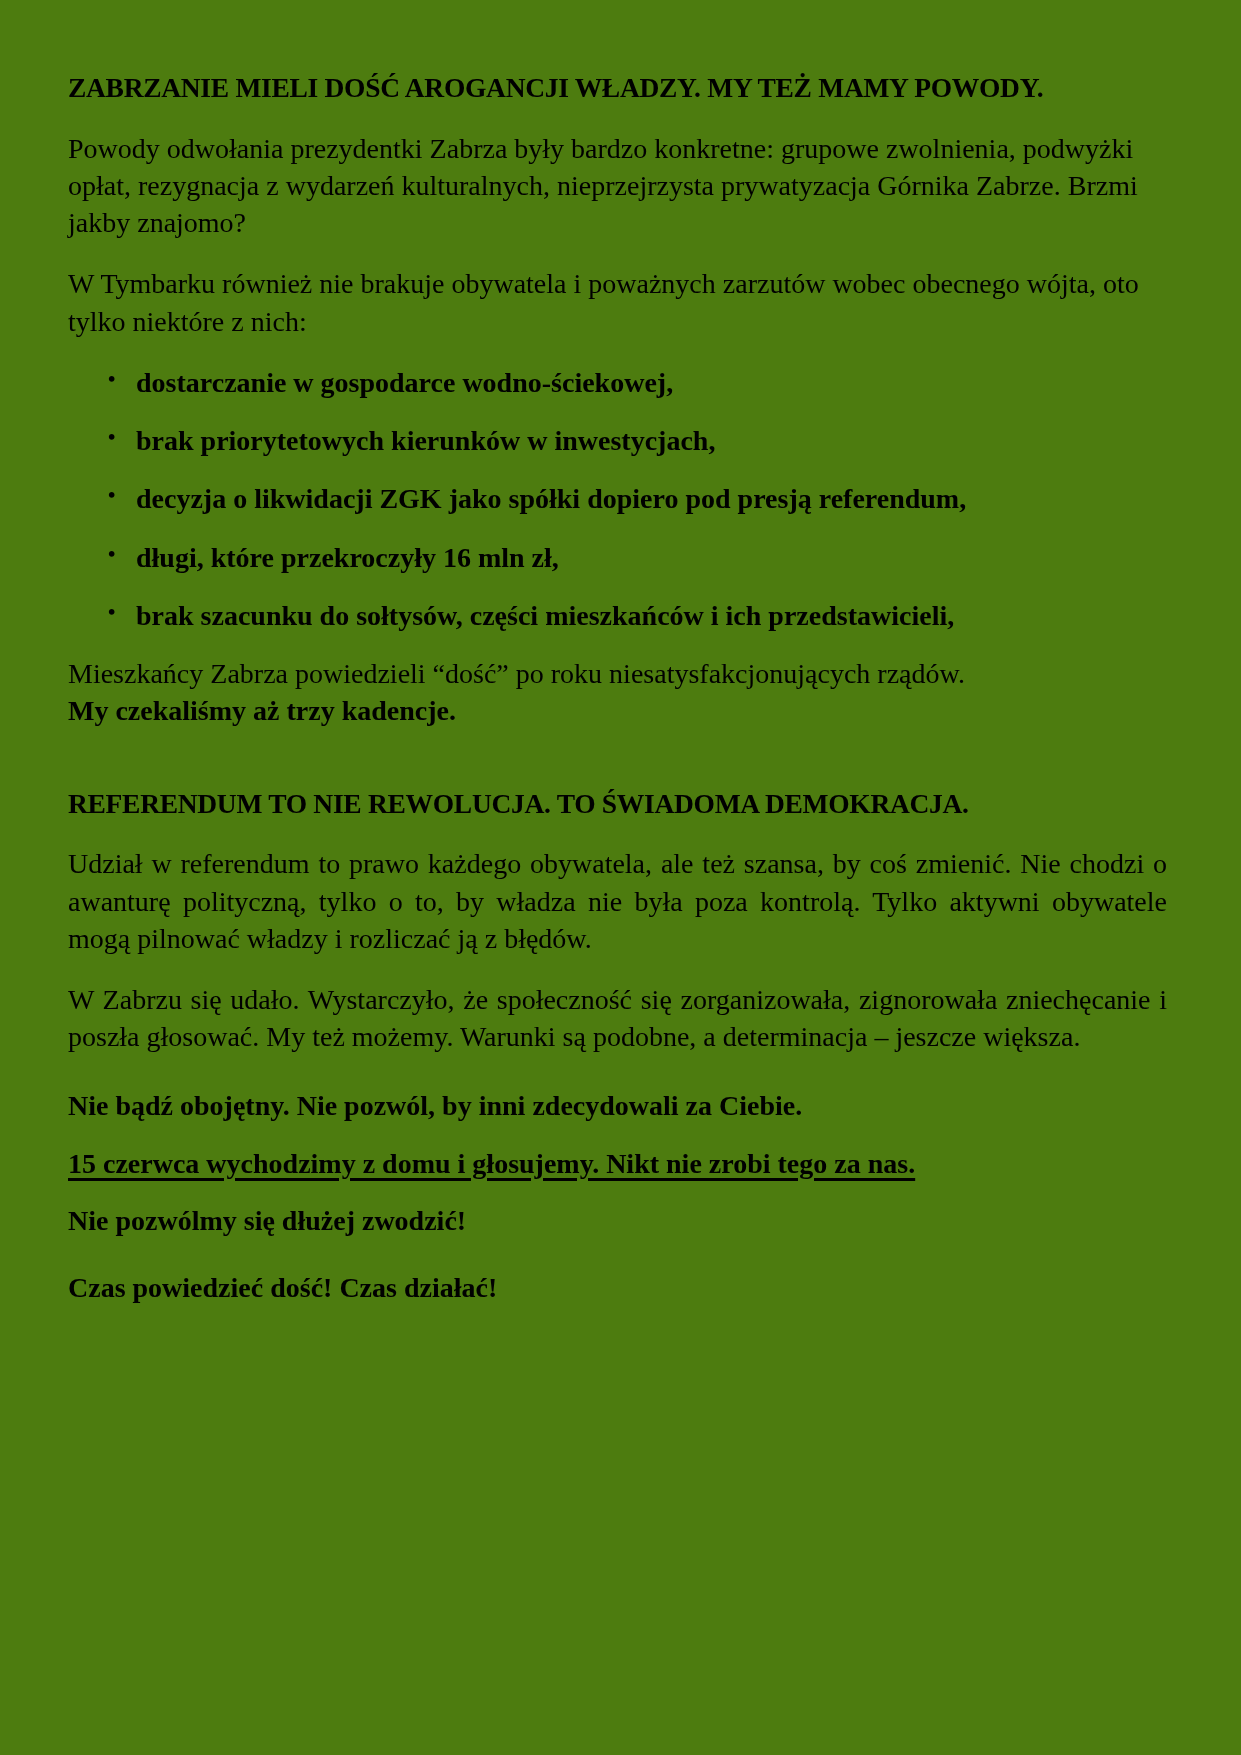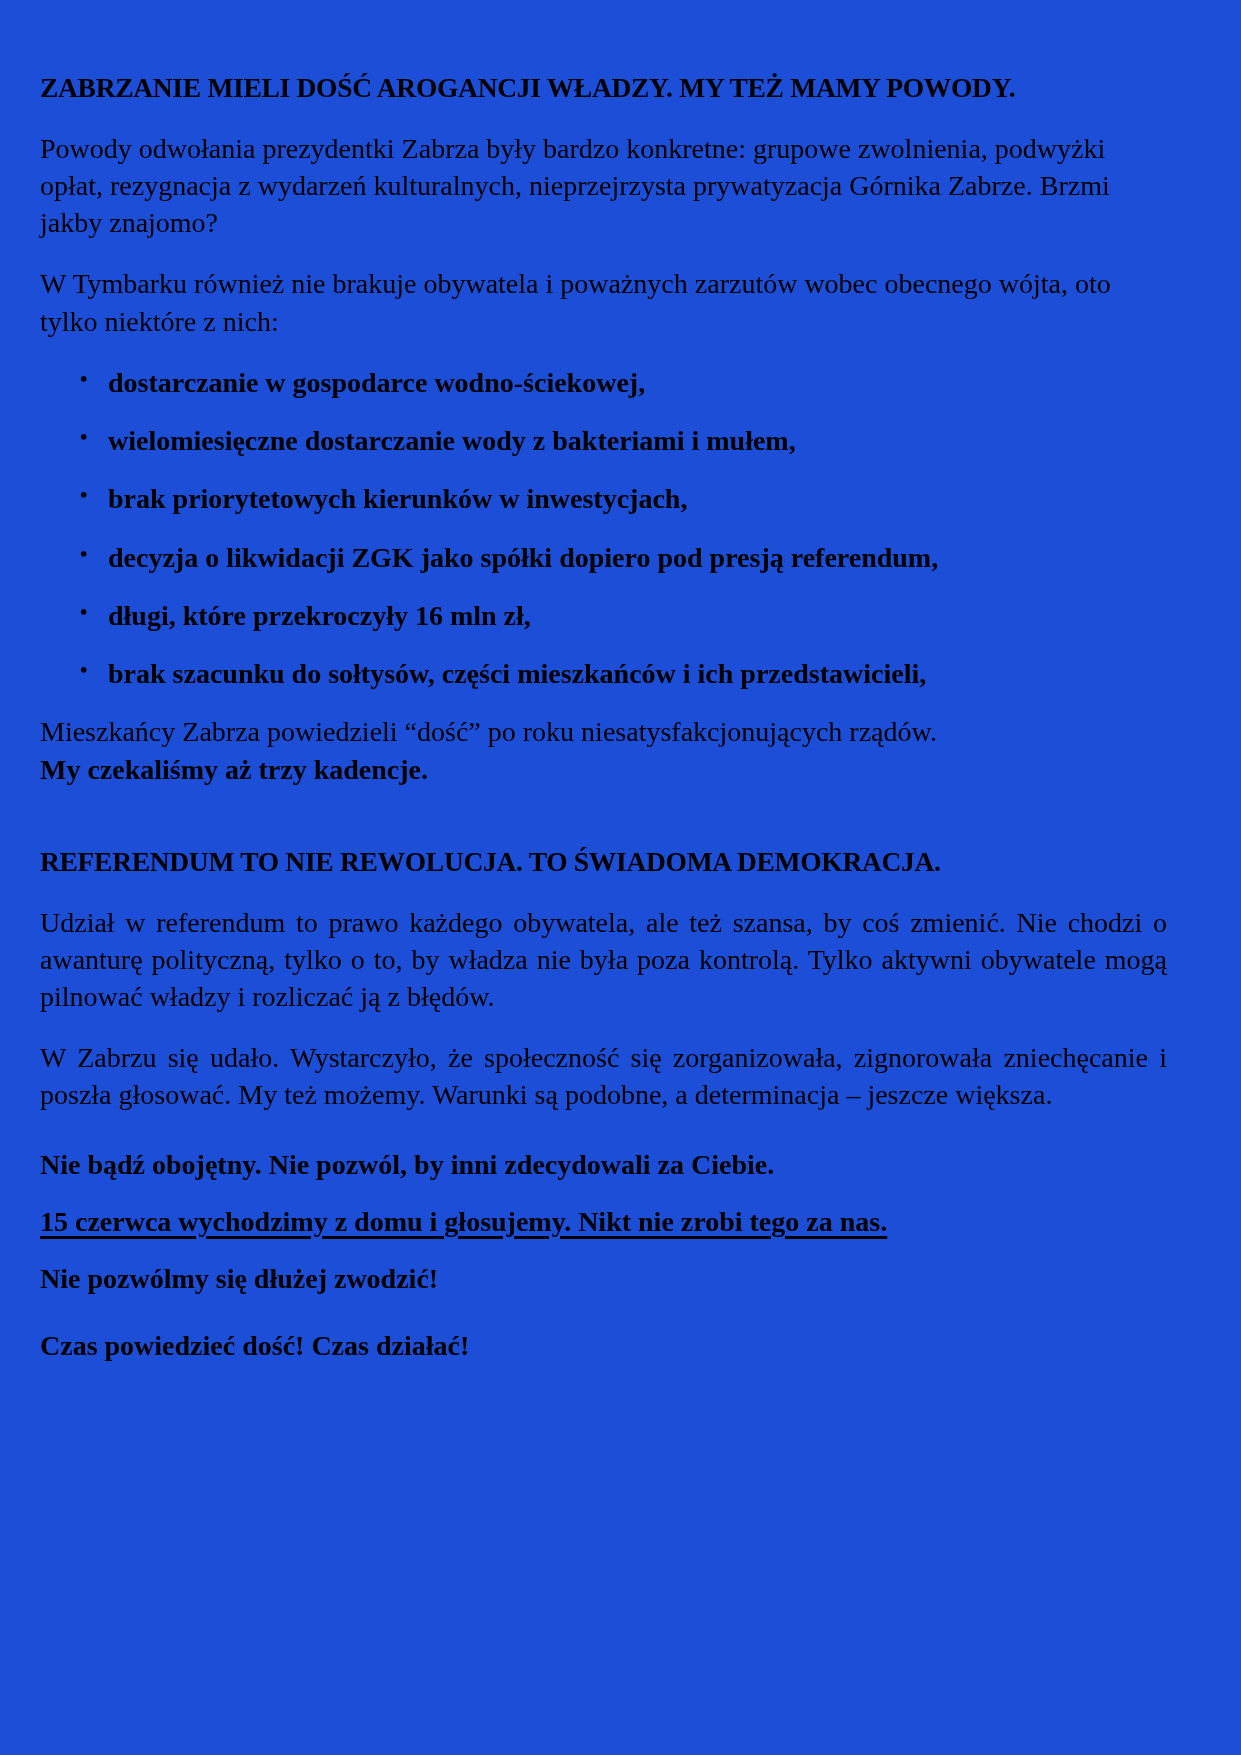--- a/index.html
+++ b/index.html
@@ -5,27 +5,27 @@
   html, body {
     margin: 0;
     padding: 0;
     background: #ffffff;
   }
   .page {
     position: relative;
     width: 1241px;
     height: 1755px;
     margin: 0 auto;
-    background: #1d4ed8;
+    background: #4d7c0f;
     color: #000000;
     font-family: "Liberation Serif", "DejaVu Serif", serif;
     font-size: 28px;
     line-height: 1.33;
     box-sizing: border-box;
-    padding: 70px 74px 40px 40px;
+    padding: 70px 74px 40px 68px;
     overflow: hidden;
   }
   .heading {
     font-weight: bold;
     font-size: 27.5px;
     letter-spacing: -0.3px;
     margin: 0 0 24px 0;
     line-height: 1.3;
   }
   .heading--section2 {
@@ -92,21 +92,20 @@
 <div class="page">
 
   <div class="heading">ZABRZANIE MIELI DOŚĆ AROGANCJI WŁADZY. MY TEŻ MAMY POWODY.</div>
 
   <p>Powody odwołania prezydentki Zabrza były bardzo konkretne: grupowe zwolnienia, podwyżki opłat, rezygnacja z wydarzeń kulturalnych, nieprzejrzysta prywatyzacja Górnika Zabrze. Brzmi jakby znajomo?</p>
 
   <p>W Tymbarku również nie brakuje obywatela i poważnych zarzutów wobec obecnego wójta, oto tylko niektóre z nich:</p>
 
   <ul class="grievances">
     <li>dostarczanie w gospodarce wodno-ściekowej,</li>
-    <li>wielomiesięczne dostarczanie wody z bakteriami i mułem,</li>
     <li>brak priorytetowych kierunków w inwestycjach,</li>
     <li>decyzja o likwidacji ZGK jako spółki dopiero pod presją referendum,</li>
     <li>długi, które przekroczyły 16 mln zł,</li>
     <li>brak szacunku do sołtysów, części mieszkańców i ich przedstawicieli,</li>
   </ul>
 
   <p class="center closing">
     <span class="line">Mieszkańcy Zabrza powiedzieli “dość” po roku niesatysfakcjonujących rządów.</span>
     <span class="line bold">My czekaliśmy aż trzy kadencje.</span>
   </p>

